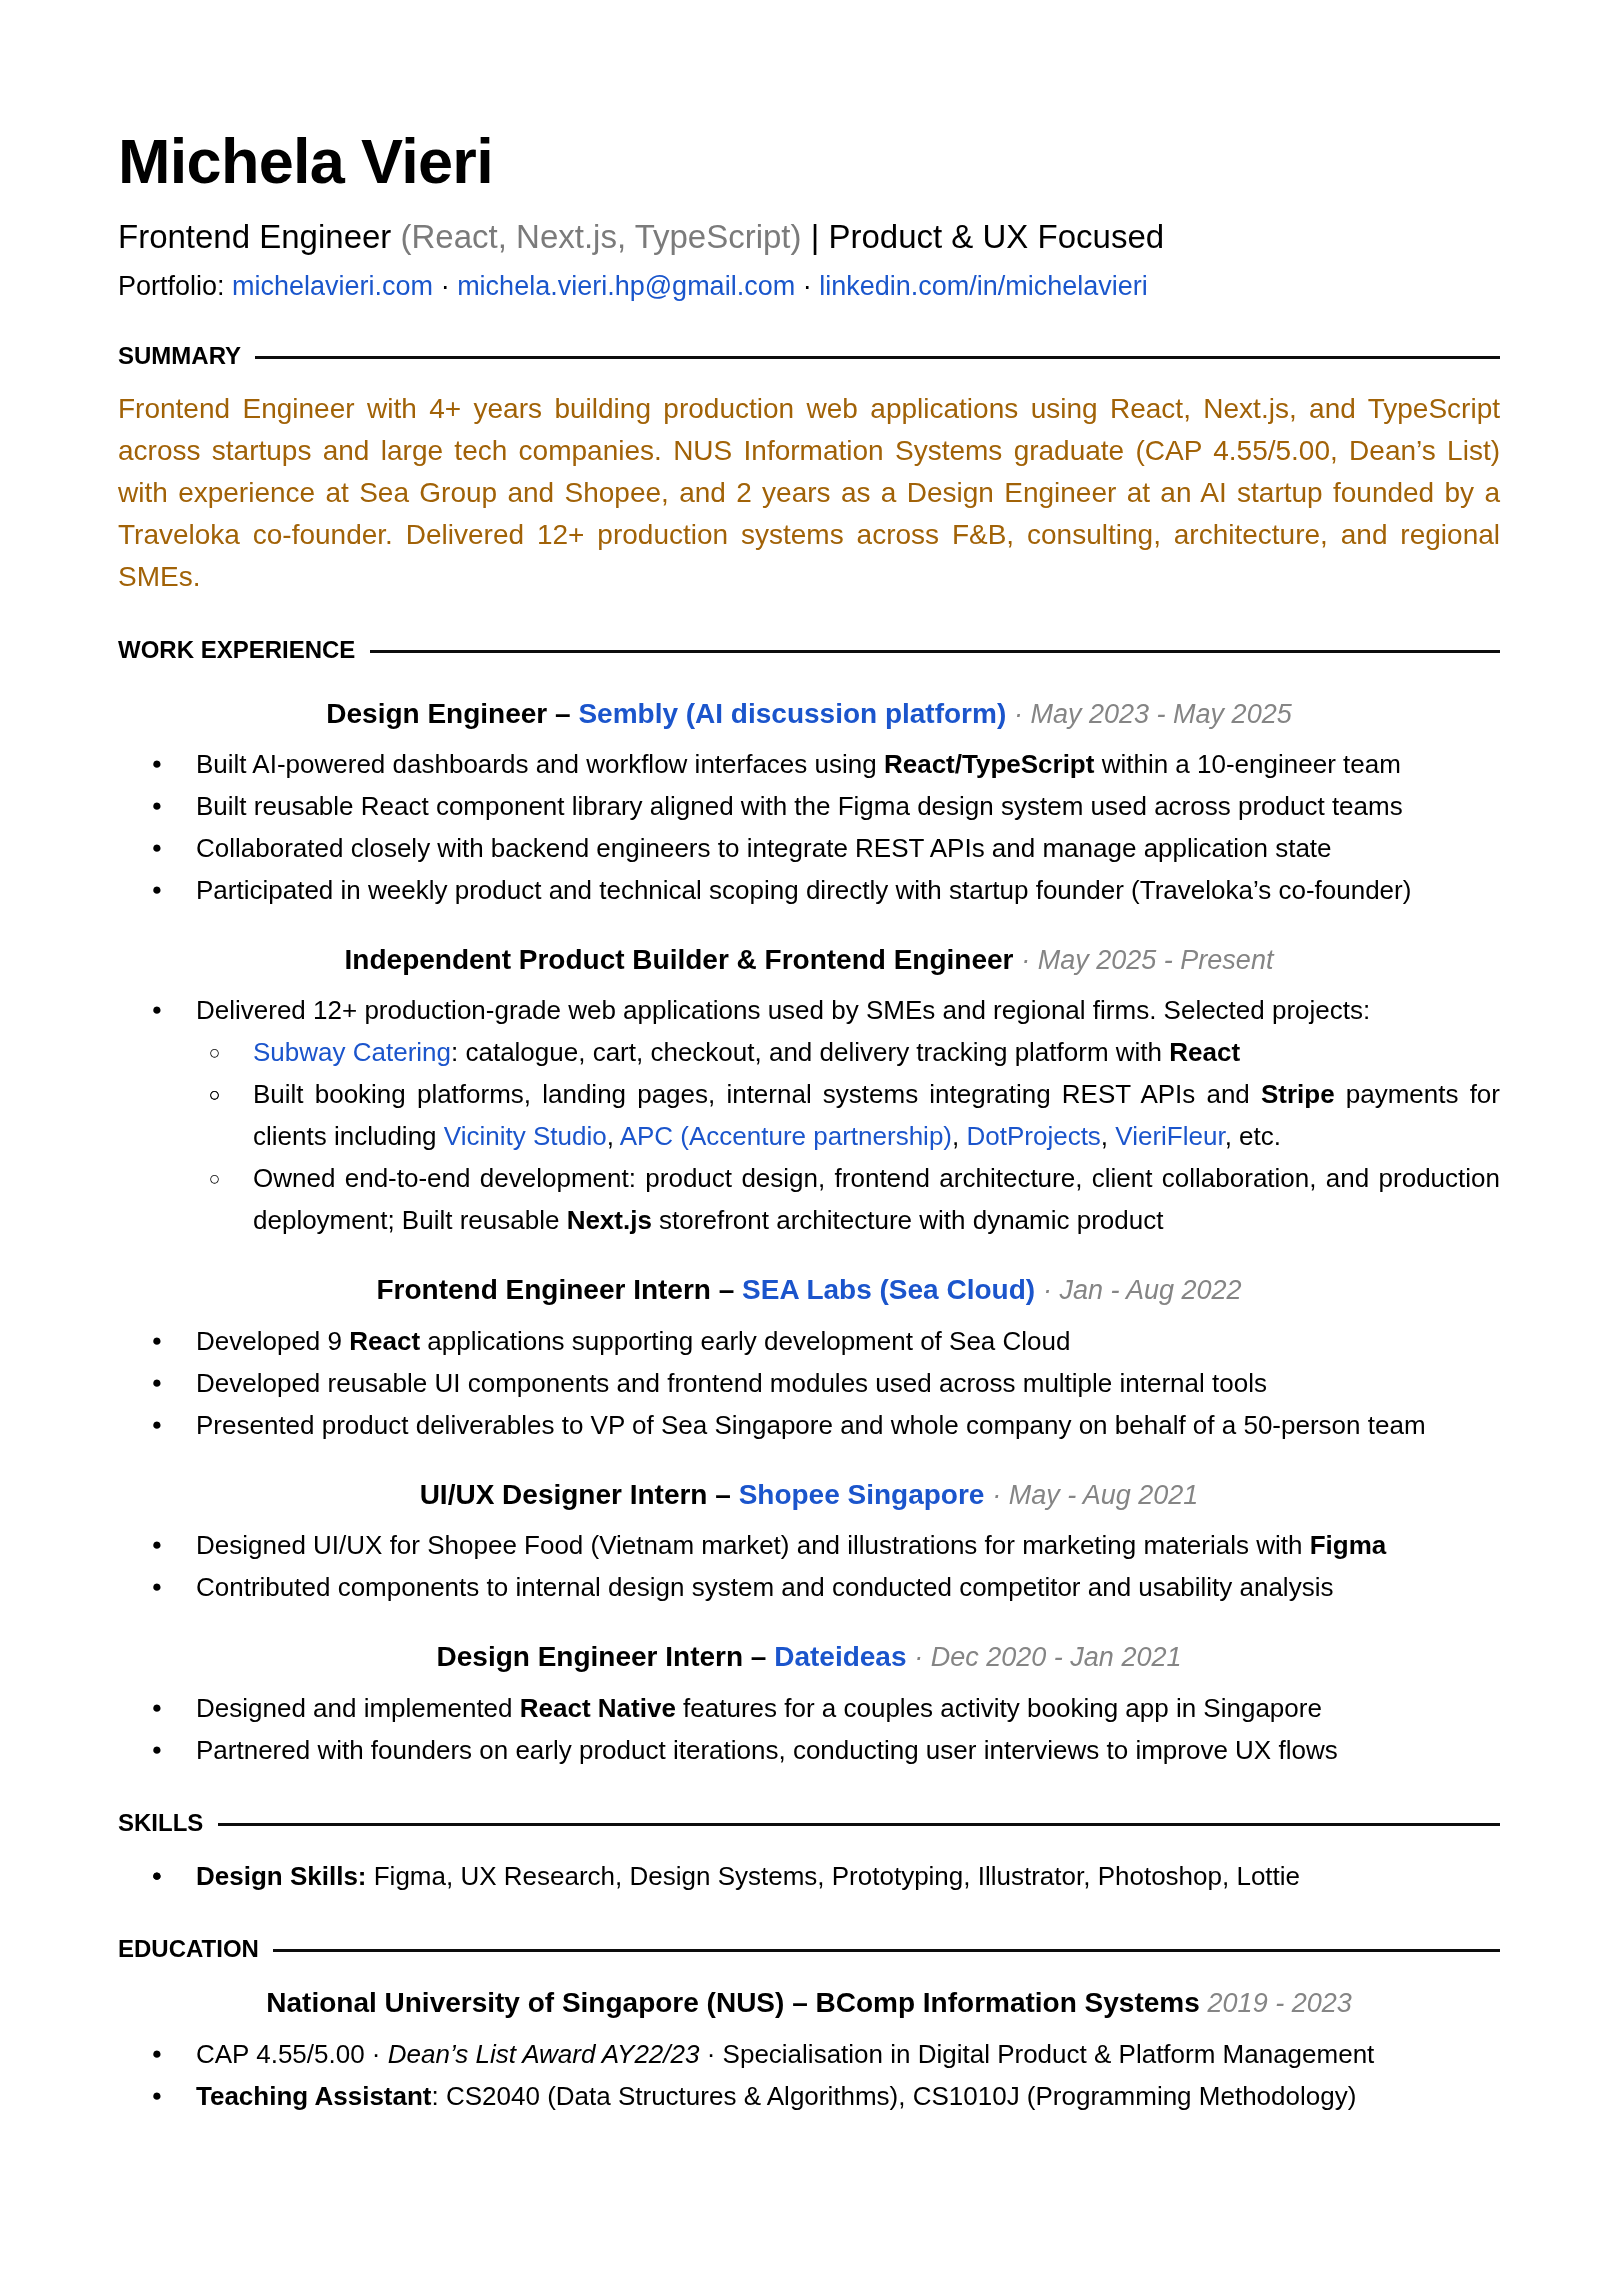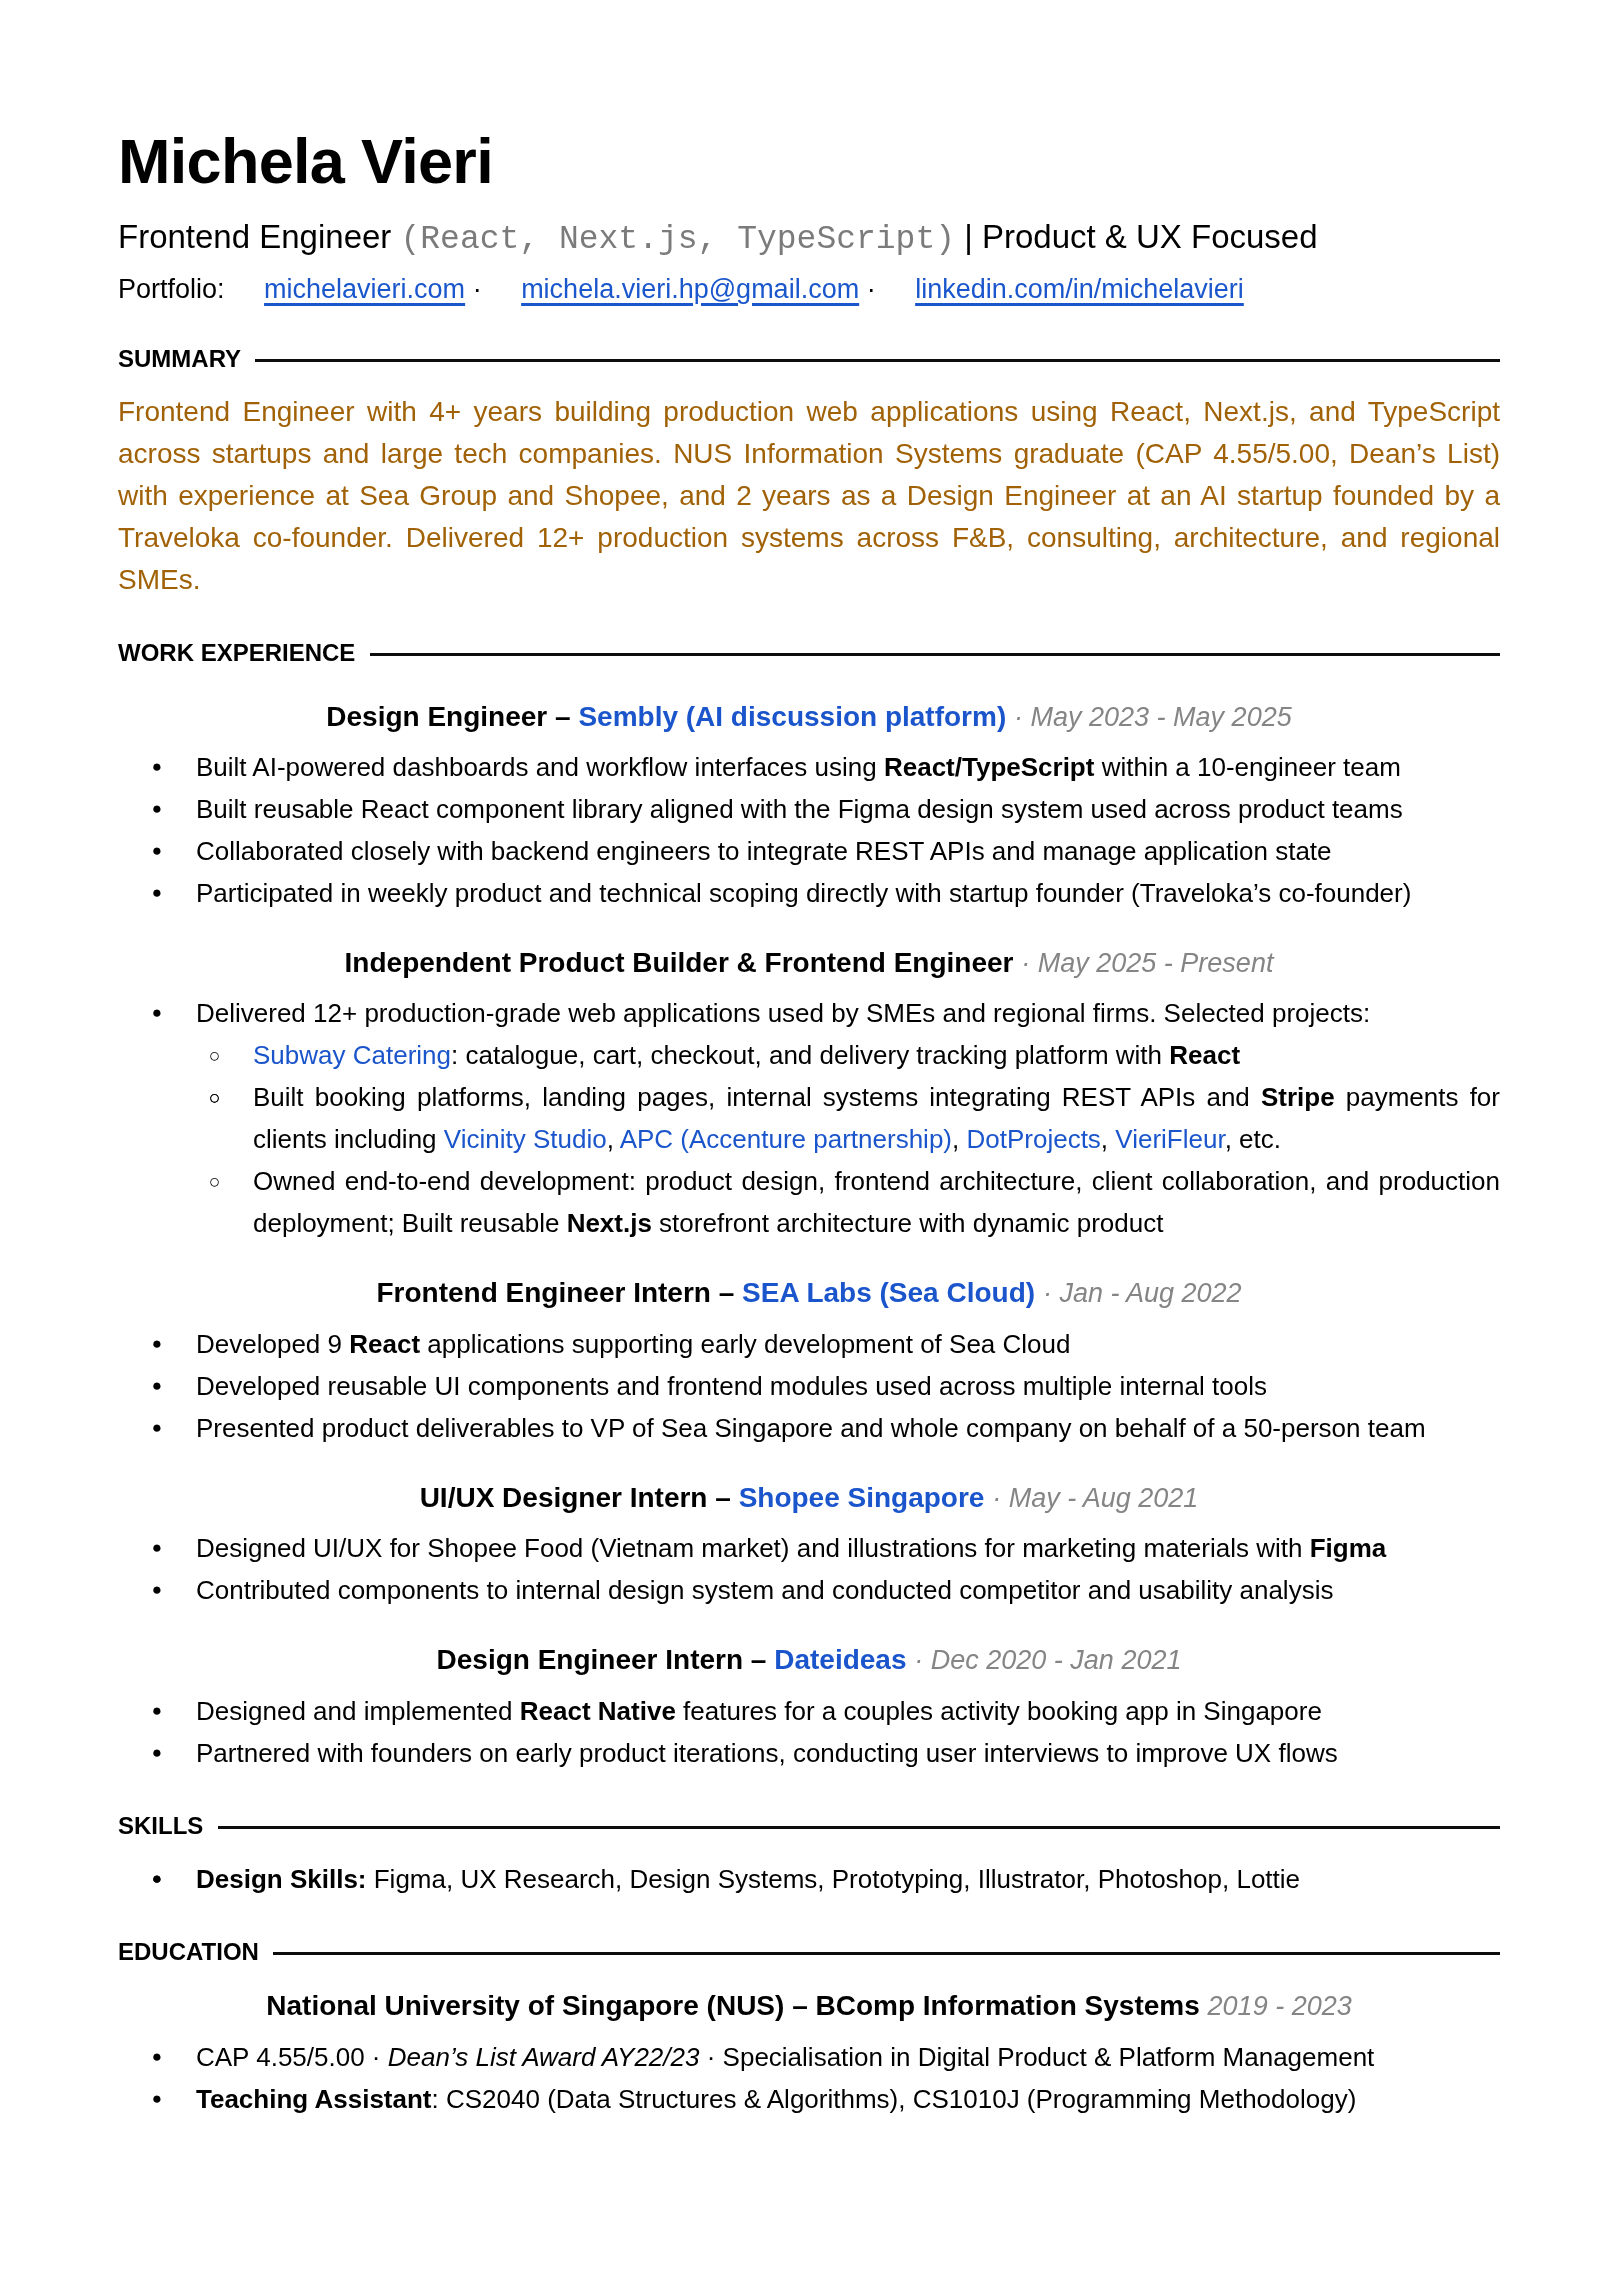--- a/index.html
+++ b/index.html
@@ -16,28 +16,28 @@
     background:#fff;
   }
   
   .name{
     font-size:63px;font-weight:700;line-height:1.1;
     letter-spacing:-0.7px;margin:0;
   }
   .subtitle{
     margin-top:22px;font-size:33px;line-height:1.18;color:#000;
   }
-  .subtitle .muted{color:#7b7b7b;font-family:Liberation Mono, monospace;}
+  .subtitle .muted{color:#7b7b7b;}
   .portfolio{
     margin-top:11.7px;font-size:27px;line-height:1.3;color:#000;
   }
   .plink{
-    color:#1a56cc;text-decoration:underline;
+    color:#1a56cc;
     text-decoration-color:#1a56cc;text-decoration-thickness:2.6px;
-    text-underline-offset:5.2px;cursor:pointer;margin-left:32px;
+    text-underline-offset:5.2px;cursor:pointer;
   }
   
   section{display:block;}
   .sec-head{display:flex;align-items:center;margin-top:38px;}
   .sec-title{
     font-size:24px;font-weight:700;margin:0;line-height:1.2;
     letter-spacing:0;white-space:nowrap;
   }
   .sec-rule{flex:1;height:3.3px;background:#0d0d0d;margin-left:14.3px;margin-top:2.6px;}
   .para{

